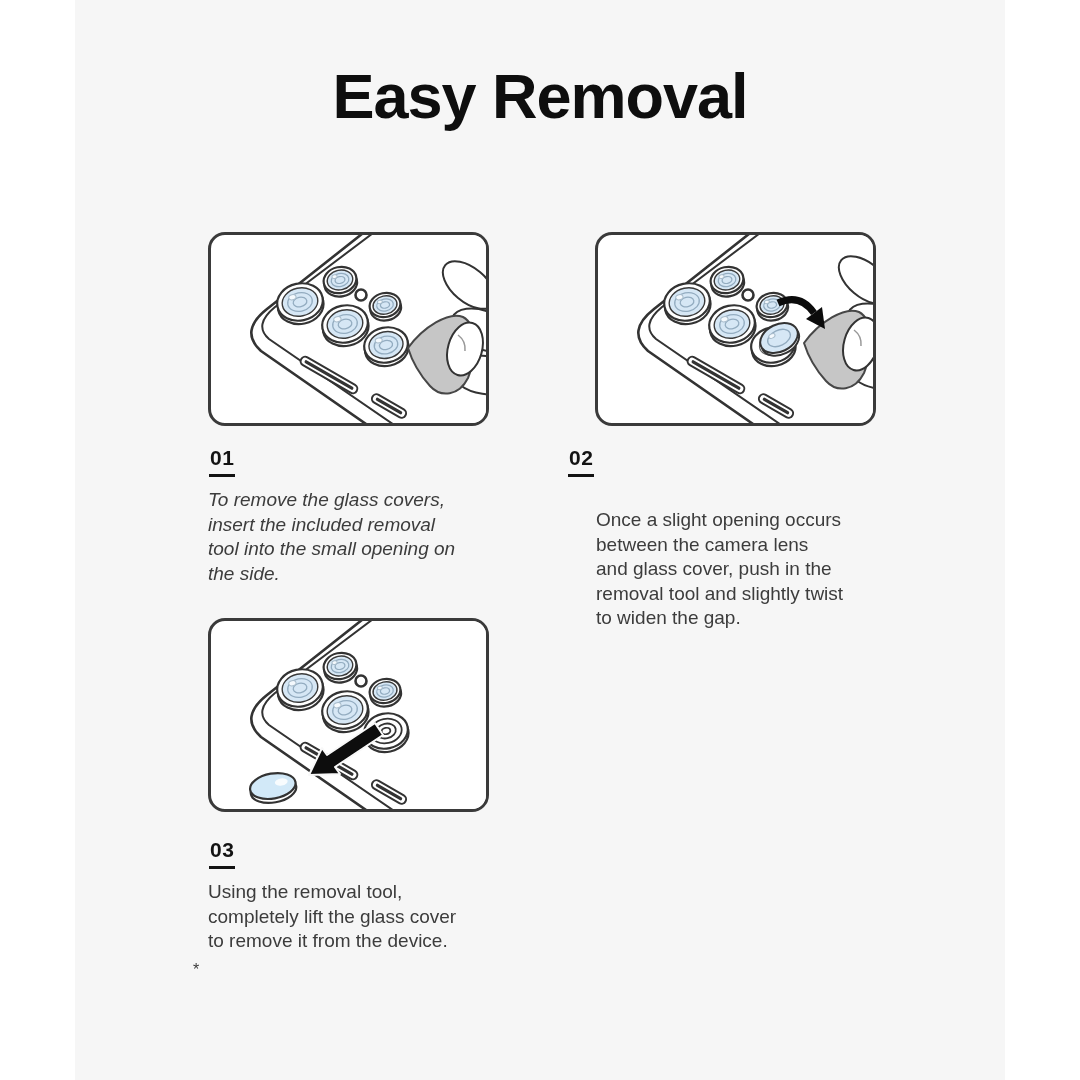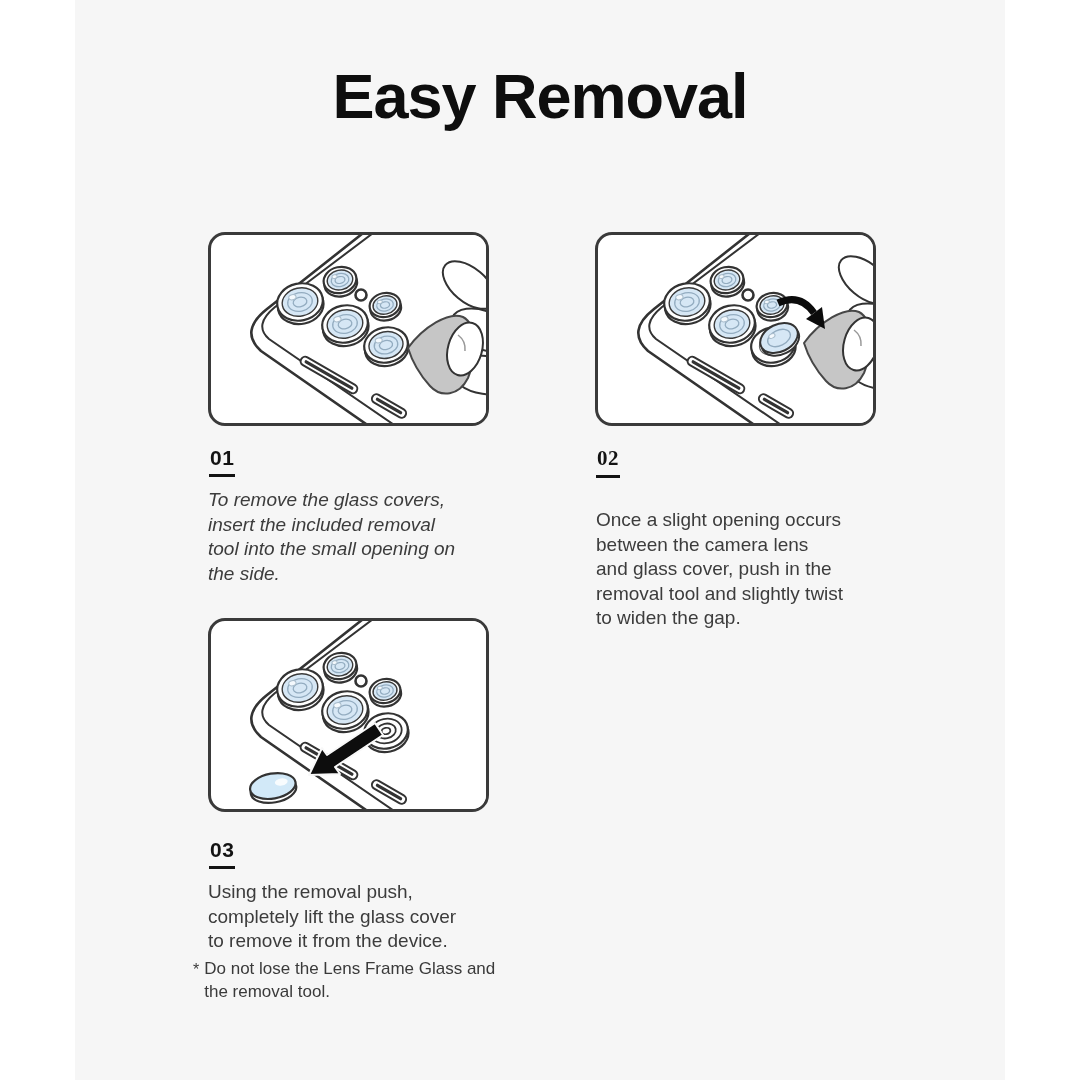--- a/index.html
+++ b/index.html
@@ -34,21 +34,21 @@
   #panel-2 { left:595px; top:232px; }
   #panel-3 { left:208px; top:618px; }
   .step-label {
     position:absolute;
     font-size:21px; font-weight:700; color:#131313;
     letter-spacing:0.5px;
     border-bottom:3px solid #131313;
     padding:0 1px 4px 1px;
   }
   #label-1 { left:209px; top:446px; }
-  #label-2 { left:596px; top:446px;font-family:Liberation Serif, serif; }
+  #label-2 { left:568px; top:446px; }
   #label-3 { left:209px; top:838px; }
   .step-text {
     position:absolute;
     font-size:19px; line-height:24.5px; color:#3c3c3c;
     white-space:pre-line;
   }
   #text-1 { left:208px; top:488px; width:300px;font-style:italic; }
   #text-2 { left:596px; top:488px; width:310px;margin-top:20px; }
   #text-3 { left:208px; top:880px; width:300px; }
   .footnote {
@@ -267,21 +267,19 @@
 the side.</div>
 
 <div class="step-label" id="label-2">02</div>
 <div class="step-text" id="text-2">Once a slight opening occurs
 between the camera lens
 and glass cover, push in the
 removal tool and slightly twist
 to widen the gap.</div>
 
 <div class="step-label" id="label-3">03</div>
-<div class="step-text" id="text-3">Using the removal push,
+<div class="step-text" id="text-3">Using the removal tool,
 completely lift the glass cover
 to remove it from the device.</div>
 
 <div class="footnote">
   <span class="marker">*</span>
-  <span class="footnote-text">Do not lose the Lens Frame Glass and
-the removal tool.</span>
 </div>
 
 </body></html>

